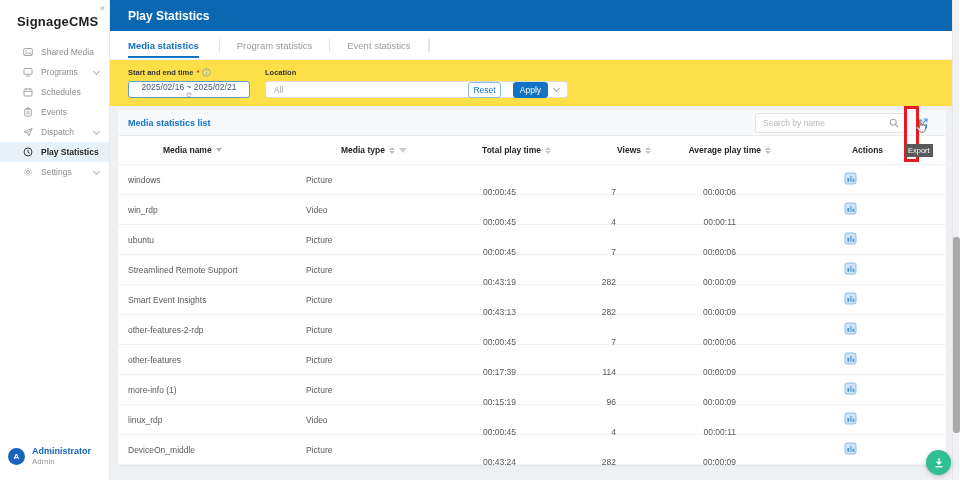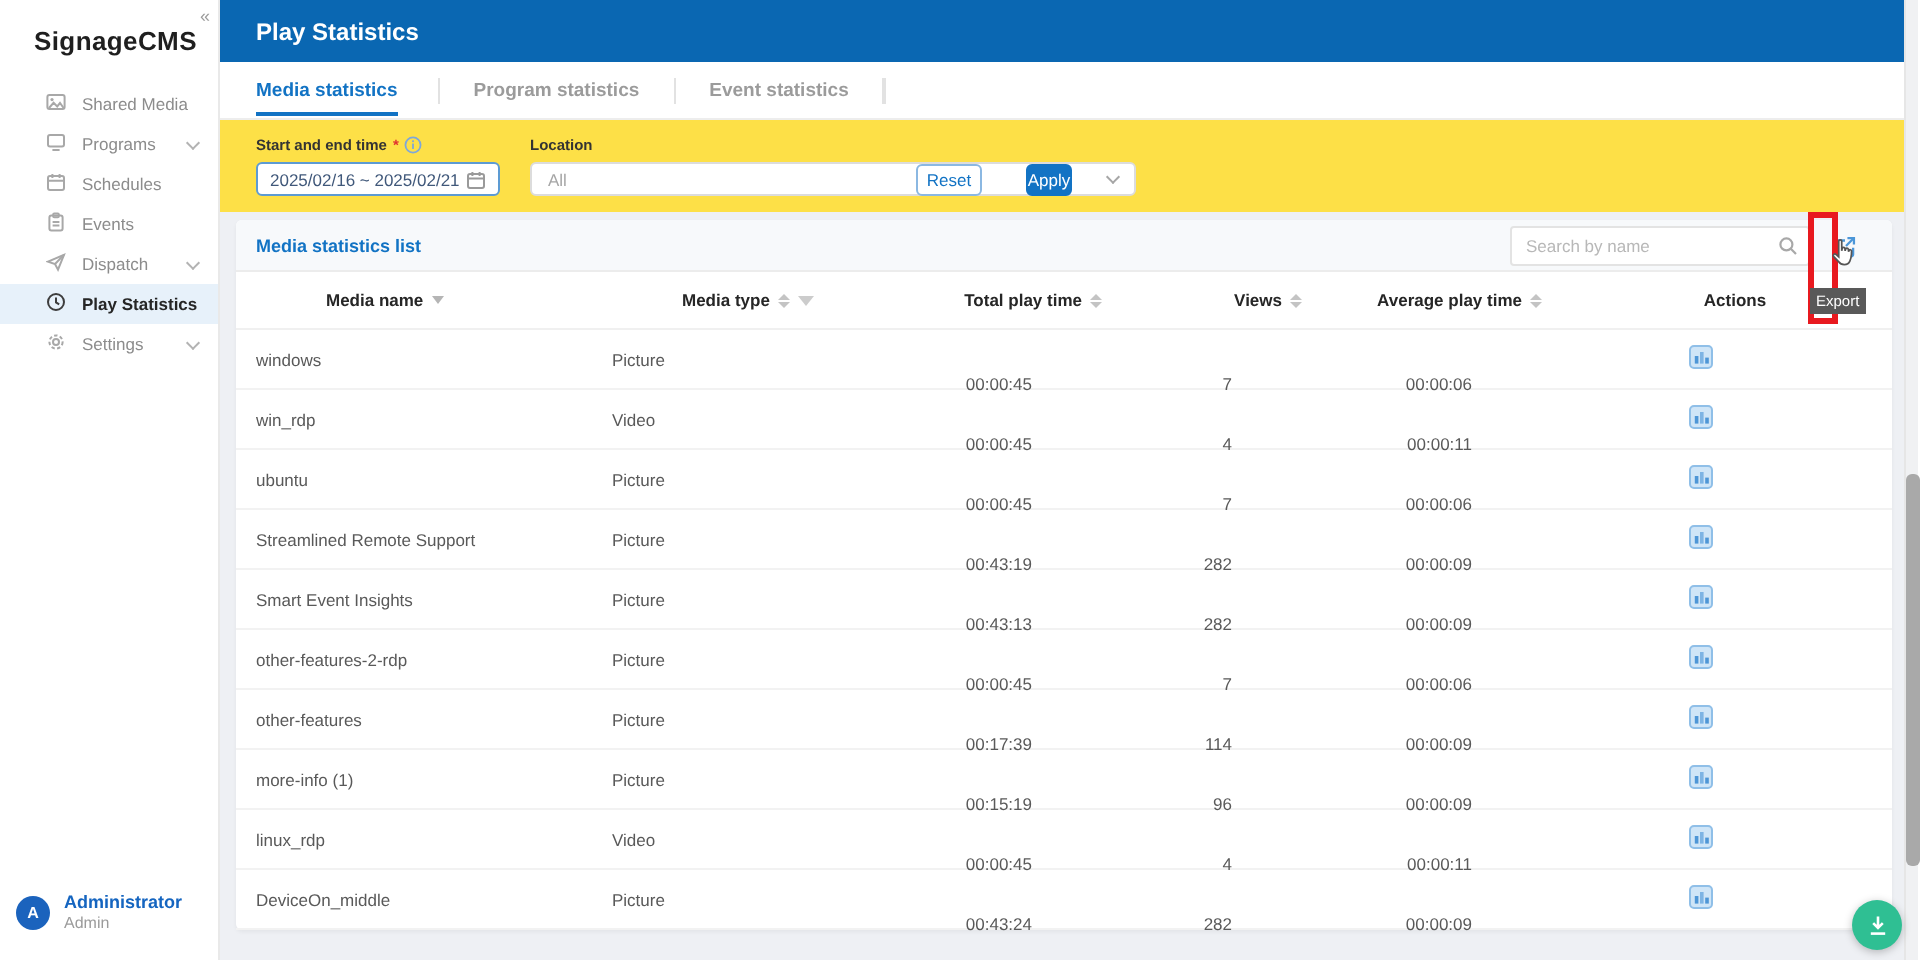--- a/index.html
+++ b/index.html
@@ -29,39 +29,39 @@
   .urole { font-size:8px; color:#9b9b9b; margin-top:1px; }
 
   
   .main { position:absolute; left:110px; top:0; width:842px; height:480px; }
   .page-header { height:31px; background:#0a67b2; display:flex; align-items:center; padding-left:18px; }
   .page-title { color:#fff; font-size:12px; font-weight:bold; }
 
   .tabbar { height:29px; background:#fff; display:flex; align-items:stretch; border-bottom:1px solid #ededed; }
   .tab { display:flex; align-items:center; cursor:pointer; }
   .tab:first-child { margin-left:18px; padding-right:20px; }
-  .tab:not(:first-child) { padding:4px 17px;font-weight:bold; }
+  .tab:not(:first-child) { padding:4px 17px; }
   .tab .lbl { font-size:9.5px; color:#9b9b9b; padding:7px 0 5px; border-bottom:2px solid transparent; }
   .tab.active .lbl { color:#1273c4; font-weight:bold; border-bottom-color:#1273c4; }
   .tab-div { width:1px; height:13px; background:#e2e2e2; align-self:center; }
 
   .filters { position:relative; height:46px; background:#fde047; }
   .flabel { position:absolute; top:8px; font-size:7.5px; font-weight:bold; color:#333; display:flex; align-items:center; gap:3px; }
   .flabel .req { color:#e03131; }
   .date-label { left:18px; }
   .loc-label { left:155px; }
   .finput { position:absolute; top:21px; height:17px; border-radius:3px; display:flex; align-items:center; background:#fff; }
-  .date-input { left:18px; width:122px; border:1px solid #5d9bd3; padding:0 6px; justify-content:space-between; cursor:pointer; }
+  .date-input { left:18px; width:122px; border:1px solid #5d9bd3; padding:0 6px; justify-content:space-between; cursor:pointer;flex-direction:column; }
   .date-input .val { font-size:8.5px; color:#40587a; }
   .loc-select { left:155px; width:303px; border:1px solid #dcdcdc; padding:0 8px; justify-content:space-between; cursor:pointer; }
   .loc-select .val { font-size:8.5px; color:#a6a6a6; }
   .sel-caret { width:5px; height:5px; border-right:1px solid #a6a6a6; border-bottom:1px solid #a6a6a6; transform:rotate(45deg); margin-top:-2px; }
   .btn { position:absolute; top:22px; height:16px; border-radius:3px; font-size:8.5px; display:flex; align-items:center; justify-content:center; cursor:pointer; font-family:inherit; }
-  .btn-reset { left:348px; width:33px; background:#fff; border:1px solid #8bb8e2; color:#1273c4; }
-  .btn-apply { left:403px; width:23px; background:#1273c4; border:1px solid #1273c4; color:#fff; }
+  .btn-reset { left:358px; width:33px; background:#fff; border:1px solid #8bb8e2; color:#1273c4; }
+  .btn-apply { left:403px; width:35px; background:#1273c4; border:1px solid #1273c4; color:#fff; }
 
   .content { position:absolute; left:0; top:106px; width:842px; height:374px; background:#eef0f4; }
   .card { position:absolute; left:8px; top:4px; width:828px; background:#fff; border-radius:3px; box-shadow:0 1px 2px rgba(0,0,0,.05); }
   .card-head { position:relative; height:26px; background:#f7f9fb; border-bottom:1px solid #ececec; border-radius:3px 3px 0 0; display:flex; align-items:center; }
   .card-title { margin-left:10px; font-size:9px; font-weight:bold; color:#1273c4; }
   .search { position:absolute; right:41px; top:3px; width:150px; height:20px; border:1px solid #e3e3e3; border-radius:2px; background:#fff; display:flex; align-items:center; }
   .search input { flex:1; border:none; outline:none; font-size:8.5px; padding:0 4px 0 7px; color:#555; font-family:inherit; background:transparent; }
   .search input::placeholder { color:#b8b8b8; }
   .search svg { margin-right:5px; flex:0 0 auto; }
   .export-btn { position:absolute; right:16px; top:5px; width:16px; height:16px; display:flex; align-items:center; justify-content:center; cursor:pointer; }

